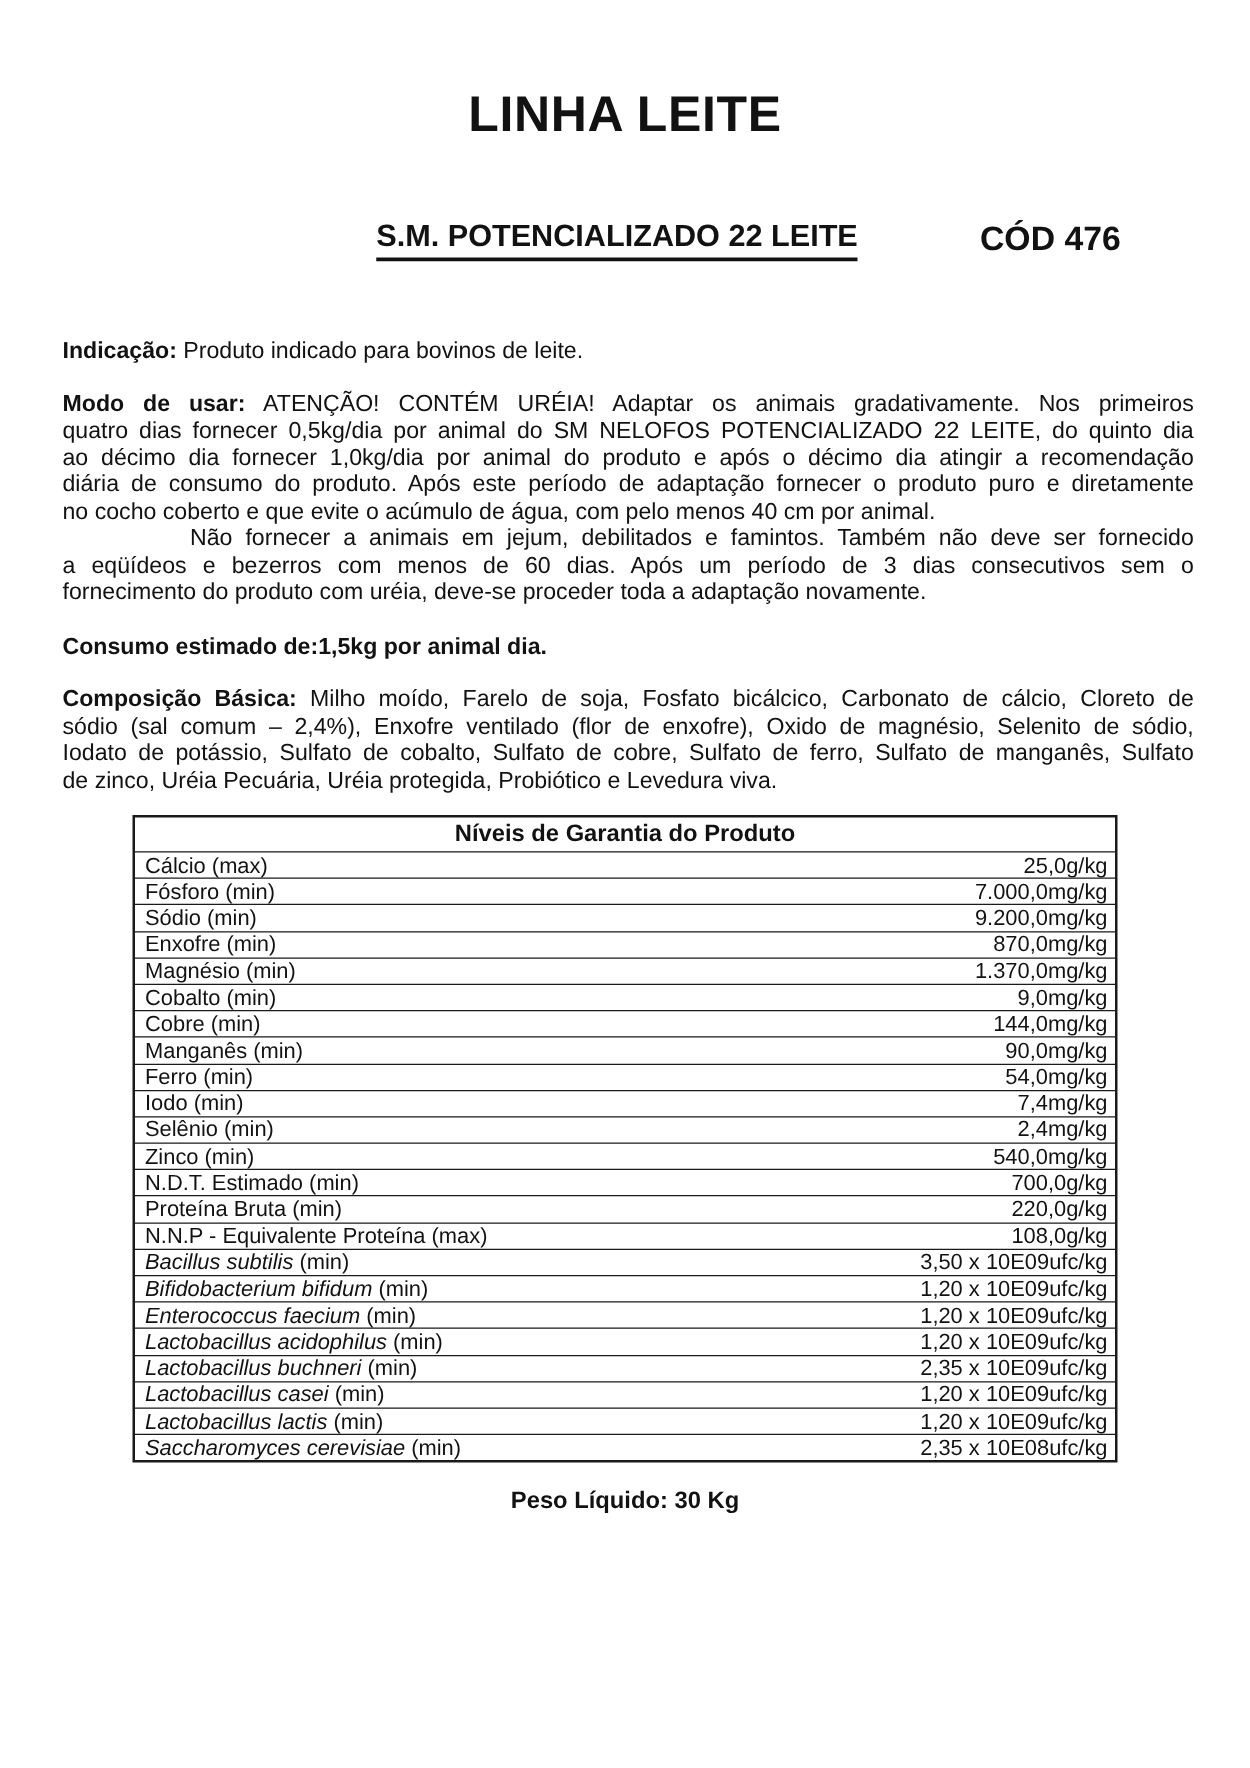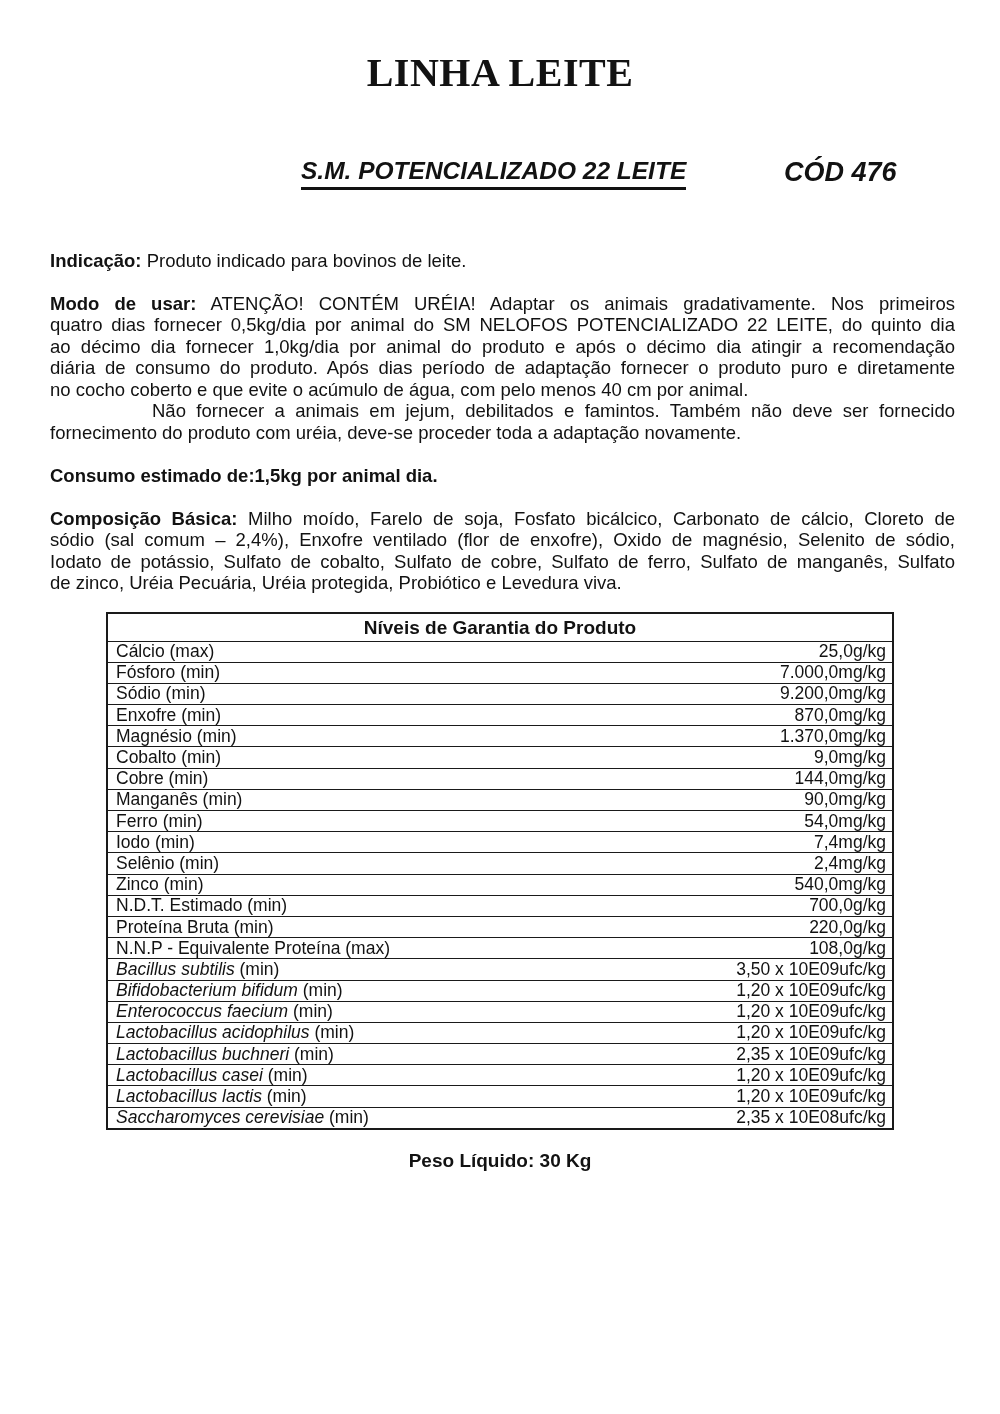--- a/index.html
+++ b/index.html
@@ -6,30 +6,29 @@
   .page {
     position:relative;
     width:1000px; height:1414px;
     background:#ffffff;
     color:#121212;
     font-family:"Liberation Sans", sans-serif;
     font-size:18.5px;
     overflow:hidden;
   }
   .title {
-    padding-top:24px;
+    padding-top:70px;
     text-align:center;
-    font-family:Liberation Serif, serif;
+    font-family:Liberation Sans, sans-serif;
     font-weight:bold;
     font-size:40px;
     line-height:44px;
     letter-spacing:0.5px;
-    margin-top:27px;
-  }
-  .header-row { position:relative; height:36px; margin-top:62px;font-style:italic; }
+  }
+  .header-row { position:relative; height:36px; margin-top:62px; }
   .subtitle {
     position:absolute; left:301px; top:0;
     font-size:24.5px; font-weight:bold;
     border-bottom:3px solid #121212;
     padding-bottom:2px;
     white-space:nowrap;
   }
   .code {
     position:absolute; left:784px; top:0;
     font-size:27px; font-weight:bold;
@@ -91,23 +90,24 @@
   </div>
 
   <div class="content">
     <div class="para" id="p-indicacao">
         <div class="line"><b class="lead">Indicação:</b><span> Produto indicado para bovinos de leite.</span></div>
       </div>
     <div class="para" id="p-modo">
         <div class="line justify"><b class="lead">Modo de usar:</b><span> ATENÇÃO! CONTÉM URÉIA! Adaptar os animais gradativamente. Nos primeiros</span></div>
         <div class="line justify"><b class="lead"></b><span>quatro dias fornecer 0,5kg/dia por animal do SM NELOFOS POTENCIALIZADO 22 LEITE, do quinto dia</span></div>
         <div class="line justify"><b class="lead"></b><span>ao décimo dia fornecer 1,0kg/dia por animal do produto e após o décimo dia atingir a recomendação</span></div>
-        <div class="line justify"><b class="lead"></b><span>diária de consumo do produto. Após dias período de adaptação fornecer o produto puro e diretamente</span></div>
+        <div class="line justify"><b class="lead"></b><span>diária de consumo do produto. Após este período de adaptação fornecer o produto puro e diretamente</span></div>
         <div class="line"><b class="lead"></b><span>no cocho coberto e que evite o acúmulo de água, com pelo menos 40 cm por animal.</span></div>
         <div class="line justify" style="text-indent: 102px;"><b class="lead"></b><span>Não fornecer a animais em jejum, debilitados e famintos. Também não deve ser fornecido</span></div>
+        <div class="line justify"><b class="lead"></b><span>a eqüídeos e bezerros com menos de 60 dias. Após um período de 3 dias consecutivos sem o</span></div>
         <div class="line"><b class="lead"></b><span>fornecimento do produto com uréia, deve-se proceder toda a adaptação novamente.</span></div>
       </div>
     <div class="para" id="p-consumo">
         <div class="line"><b class="lead">Consumo estimado de:1,5kg por animal dia.</b><span></span></div>
       </div>
     <div class="para" id="p-composicao">
         <div class="line justify"><b class="lead">Composição Básica:</b><span> Milho moído, Farelo de soja, Fosfato bicálcico, Carbonato de cálcio, Cloreto de</span></div>
         <div class="line justify"><b class="lead"></b><span>sódio (sal comum – 2,4%), Enxofre ventilado (flor de enxofre), Oxido de magnésio, Selenito de sódio,</span></div>
         <div class="line justify"><b class="lead"></b><span>Iodato de potássio, Sulfato de cobalto, Sulfato de cobre, Sulfato de ferro, Sulfato de manganês, Sulfato</span></div>
         <div class="line"><b class="lead"></b><span>de zinco, Uréia Pecuária, Uréia protegida, Probiótico e Levedura viva.</span></div>

